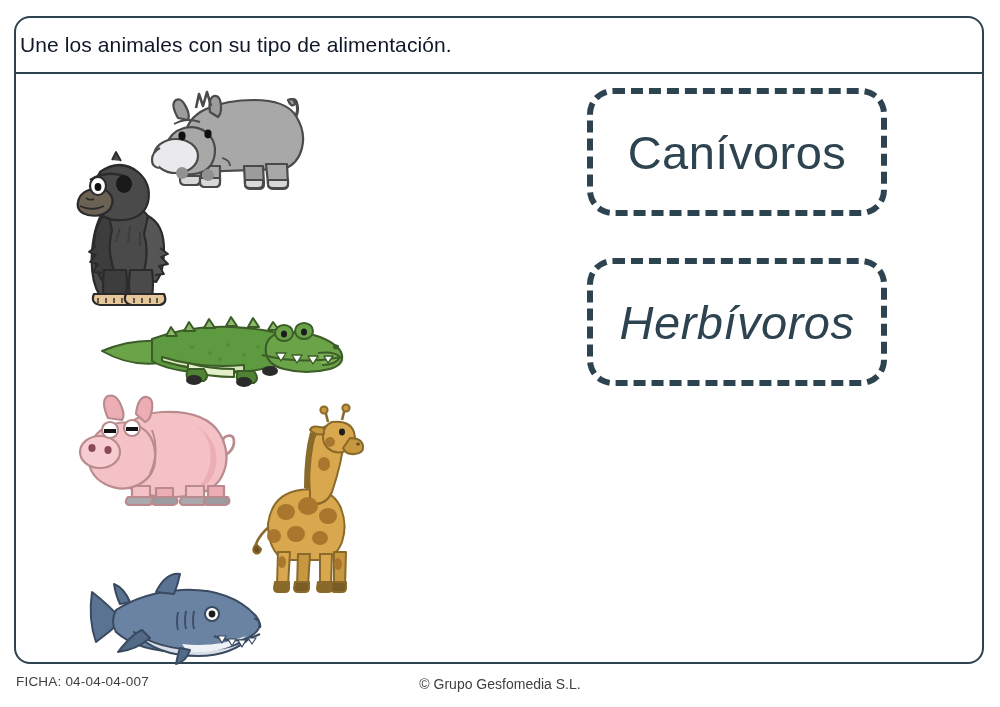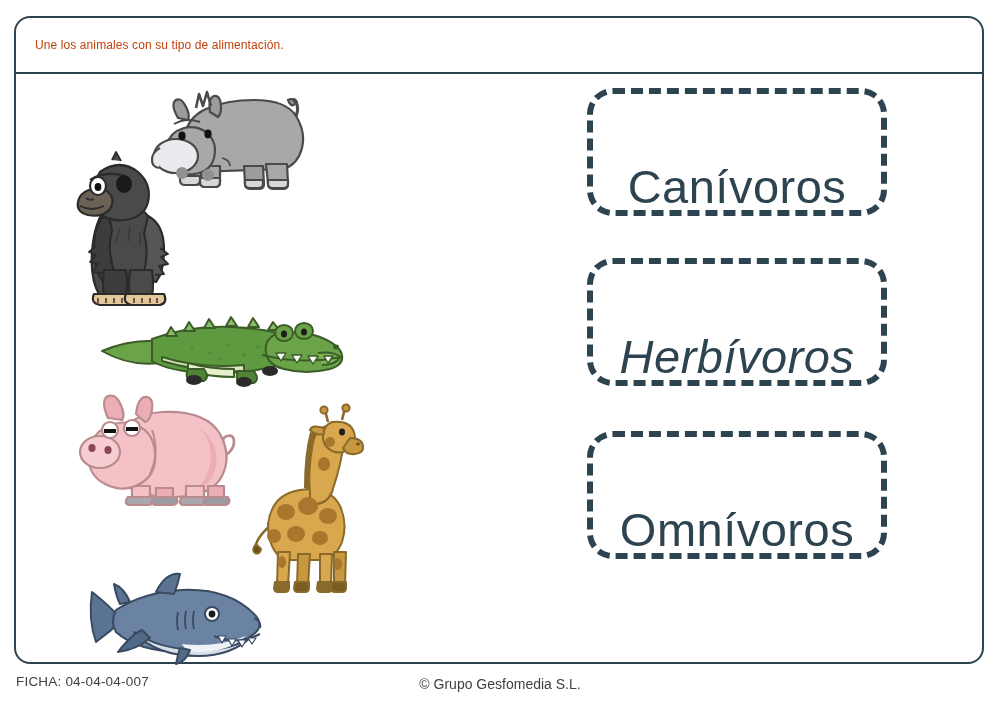--- a/index.html
+++ b/index.html
@@ -33,23 +33,23 @@
     left: 0;
     top: 0;
     width: 100%;
     height: 56px;
     border-bottom: 2px solid #2d4350;
     box-sizing: border-box;
     display: flex;
     align-items: center;
   }
   #instruction-text {
-    padding-left: 19px;
-    font-size: 12px;
-    color: #c2410c;
+    padding-left: 4px;
+    font-size: 21px;
+    color: #0f172a;
     letter-spacing: 0.1px;
   }
 
   
   #work-area {
     position: absolute;
     left: 0;
     top: 56px;
     right: 0;
     bottom: 0;
@@ -64,21 +64,21 @@
   
   .category-box {
     position: absolute;
     left: 571px;
     width: 300px;
     height: 128px;
     border: 6px dashed #2d4350;
     border-radius: 26px;
     box-sizing: border-box;
     display: flex;
-    align-items: flex-end;
+    align-items: center;
     justify-content: center;
     background: #ffffff;
   }
   .category-label {
     font-size: 47px;
     color: #2d4350;
     letter-spacing: 0.5px;
     white-space: nowrap;
     line-height: 1;
   }
@@ -426,23 +426,20 @@
     </div>
 
     <div class="category-box" id="category-box-0">
       <span class="category-label">Canívoros</span>
     </div>
 
     <div class="category-box" id="category-box-1">
       <span class="category-label">Herbívoros</span>
     </div>
 
-    <div class="category-box" id="category-box-2">
-      <span class="category-label">Omnívoros</span>
-    </div>
 
   </div>
 </div>
 
 <div id="footer">
   <div id="ficha-code">FICHA: 04-04-04-007</div>
   <div id="copyright-text">© Grupo Gesfomedia S.L.</div>
 </div>
 
 </body></html>

